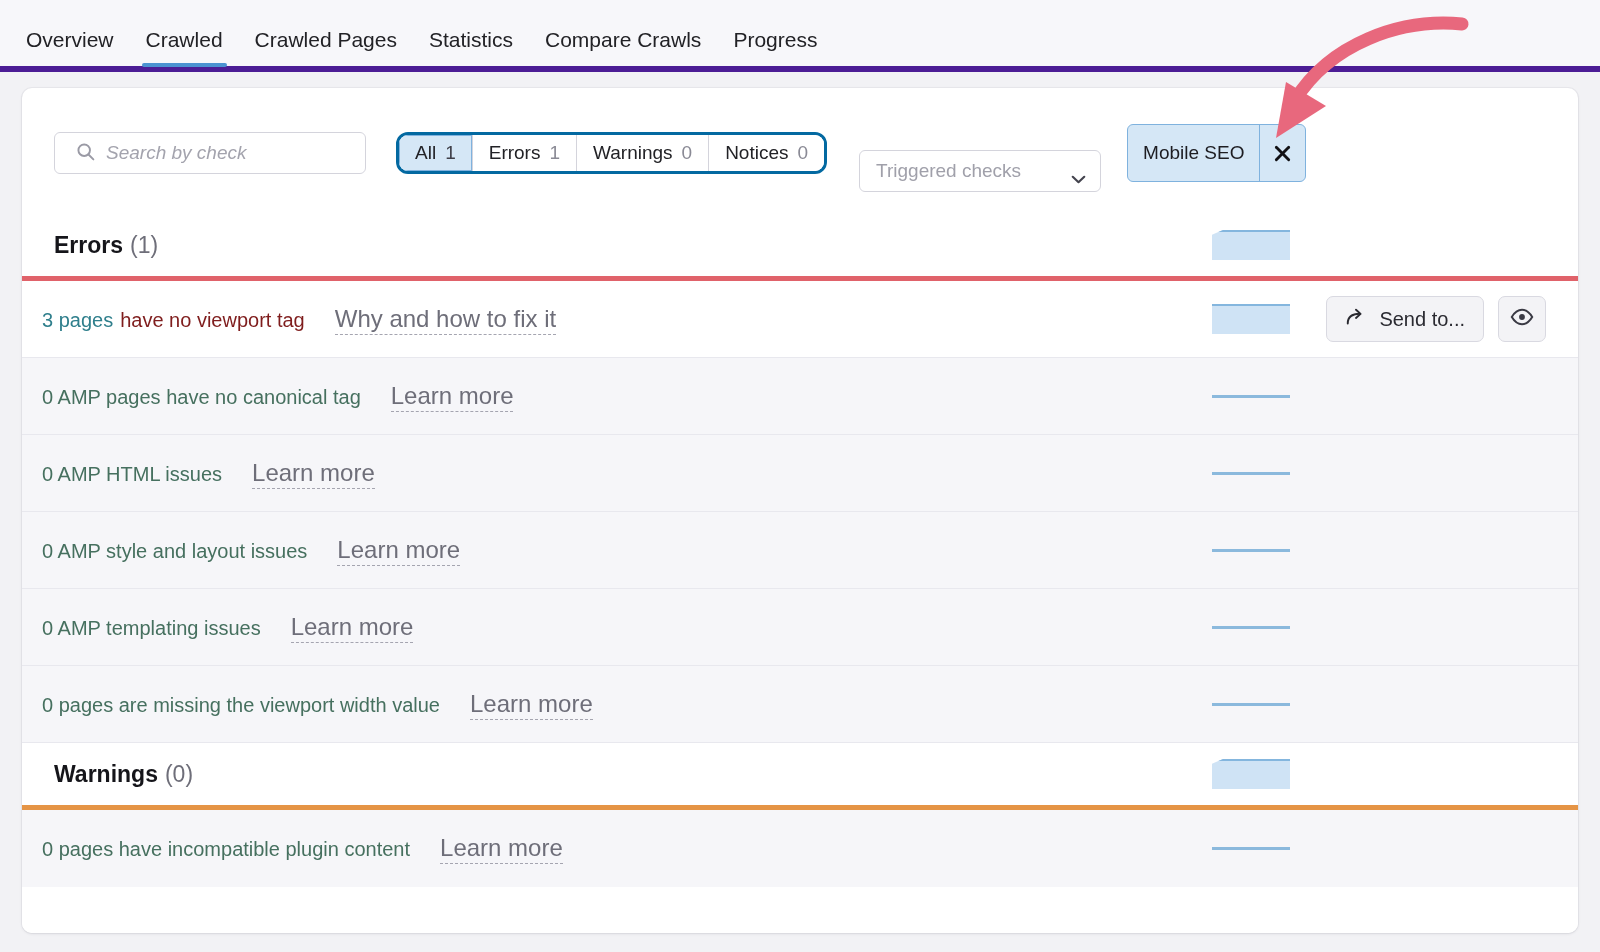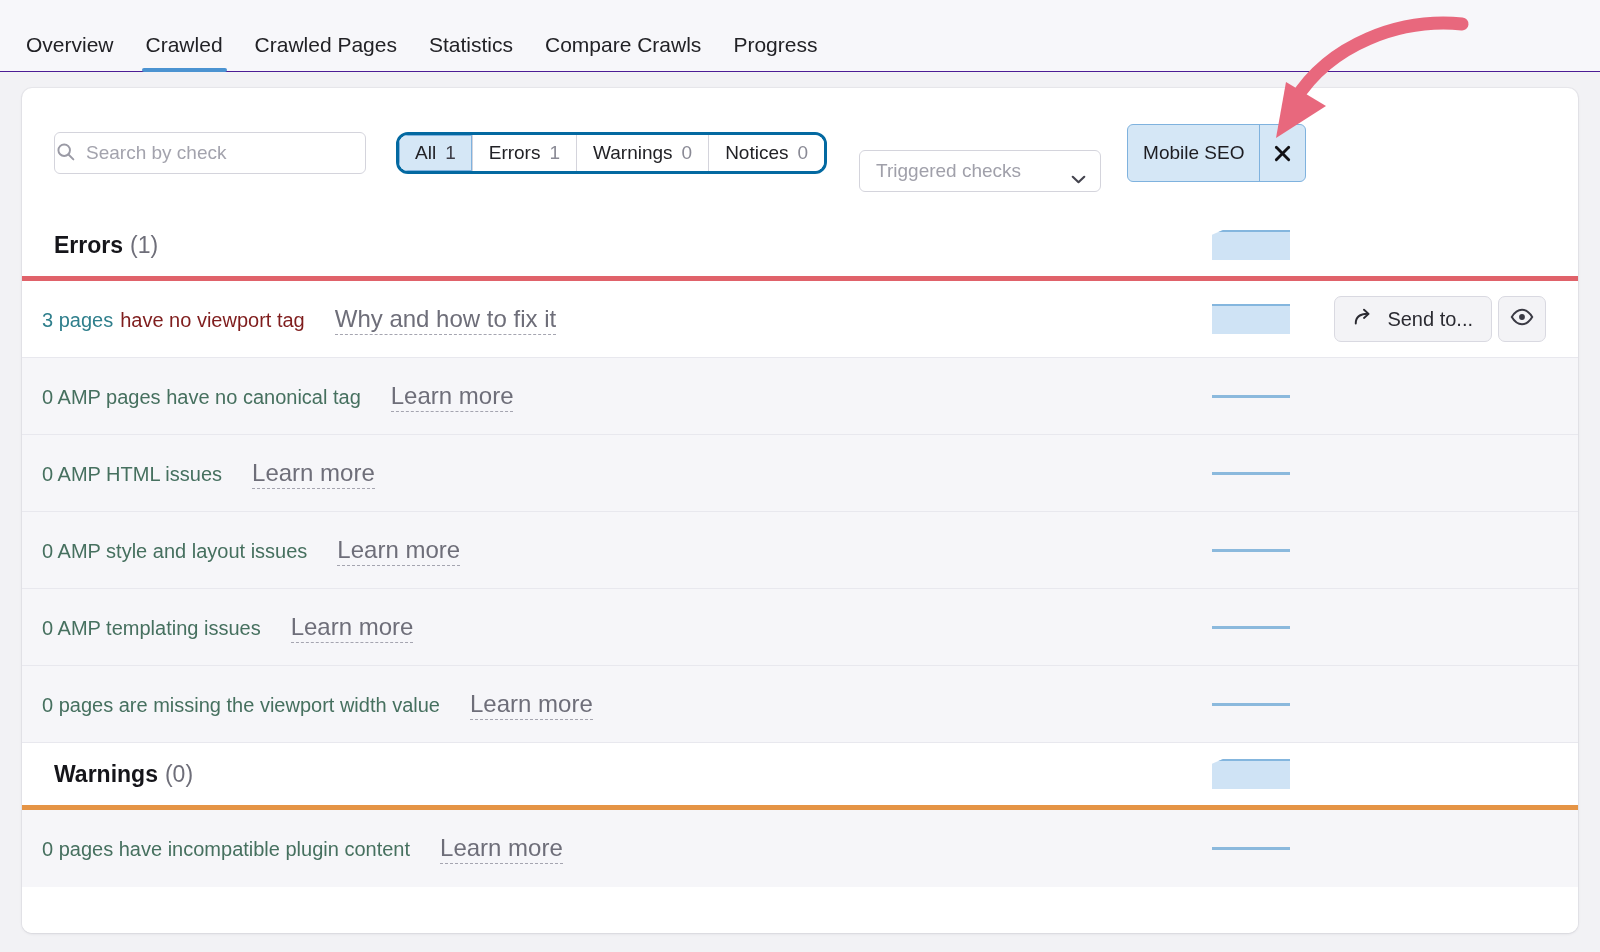--- a/index.html
+++ b/index.html
@@ -9,21 +9,21 @@
     font-family: "Liberation Sans", sans-serif;
     -webkit-font-smoothing: antialiased;
     overflow: hidden;
   }
   #root { position: relative; width: 1600px; height: 952px; }
 
   
   .navbar {
     height: 72px;
     background: #f7f7fa;
-    border-bottom: 1px solid #4c1d95;
+    border-bottom: 6px solid #4c1d95;
     display: flex;
     align-items: flex-end;
     padding: 0 22px;
     gap: 0;
   }
   .nav-tab {
     position: relative;
     font-size: 21px;
     color: #222226;
     padding: 0 16px 16px 16px;
@@ -58,23 +58,24 @@
     align-items: center;
     padding: 26px 32px 22px 32px;
     gap: 0;
   }
   .search-box {
     width: 312px; height: 42px;
     border: 1px solid #d4d4dc;
     border-radius: 6px;
     display: flex;
     align-items: center;
-    padding: 0 0;
+    padding: 0 20px;
     gap: 10px;
     background: #fff;
+    font-style: italic;
   }
   .search-box .ph {
     font-size: 19px;
     color: #a3a3ad;
   }
   .seg {
     margin-left: 30px;
     display: flex;
     height: 42px;
     border: 3px solid #0369a1;
@@ -187,21 +188,21 @@
   }
   .spark-block.shift { clip-path: polygon(0 16%, 14% 0, 100% 0, 100% 100%, 0 100%); }
   .spark-line {
     width: 78px; height: 0;
     border-top: 3px solid #8bb9dd;
   }
 
   .actions {
     position: absolute;
     right: 32px;
-    display: flex; align-items: center; gap: 6px;
+    display: flex; align-items: center; gap: 14px;
   }
   .btn-send {
     height: 46px;
     display: flex; align-items: center; gap: 12px;
     padding: 0 18px;
     border: 1px solid #d9d9e1;
     border-radius: 7px;
     background: #f3f3f6;
     font-size: 20px; color: #2a2a31;
     cursor: pointer;

